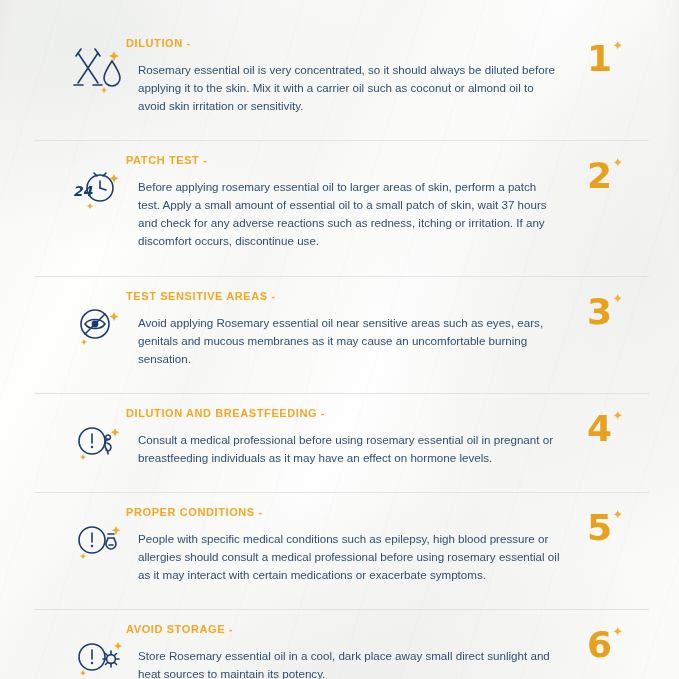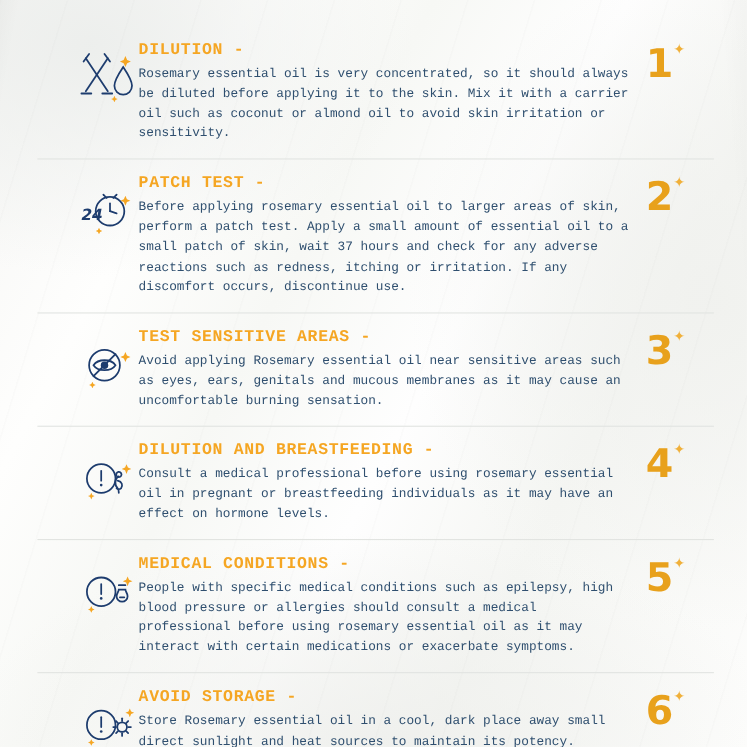--- a/index.html
+++ b/index.html
@@ -66,37 +66,37 @@
   }
 
   .text-cell {
     flex: 1 1 auto;
     padding-right: 14px;
     box-sizing: border-box;
   }
 
   .title {
     color: #f5a623;
-    font-size: 15px;
+    font-size: 11px;
     font-weight: bold;
     letter-spacing: 0.6px;
     margin: 0 0 5px 0;
-    font-family: Liberation Mono, monospace;
+    font-family: Liberation Sans, sans-serif;
   }
   .title .dash {
     color: #f5a623;
     font-weight: bold;
   }
 
   .body {
     color: #2f4f6f;
     font-size: 11.6px;
     line-height: 1.56;
-    margin: 0;
-    font-family: Liberation Mono, monospace;
+    margin: 12px;
+    font-family: Liberation Sans, sans-serif;
   }
 
   .num-cell {
     width: 62px;
     flex: 0 0 62px;
     display: flex;
     align-items: center;
     justify-content: flex-start;
     padding-top: 4px;
     box-sizing: border-box;
@@ -253,21 +253,21 @@
             <line x1="41" y1="33" x2="45" y2="33"></line>
           </g>
           <g fill="#f5a623">
             <path d="M48 14 l1.3 3 L52.4 18.3 l-3.1 1.2 L48 23 l-1.3-3.5 L43.6 18.3 l3.1-1.3z"></path>
             <path d="M15 41 l1 2.2 L18 44 l-2 0.9 L15 47 l-1-2.1 L12 44 l2-0.8z"></path>
           </g>
         </svg>
       </div>
       <div class="text-cell">
         <div class="title">
-          <span>MEDICAL CONDITIONS</span>
+          <span>PROPER CONDITIONS</span>
           <span class="dash">-</span>
         </div>
         <p class="body">People with specific medical conditions such as epilepsy, high blood pressure or allergies should consult a medical professional before using rosemary essential oil as it may interact with certain medications or exacerbate symptoms.</p>
       </div>
       <div class="num-cell">
         <span class="num"><span>5</span><span class="spark">✦</span></span>
       </div>
     </div>
 
     <div class="row">

